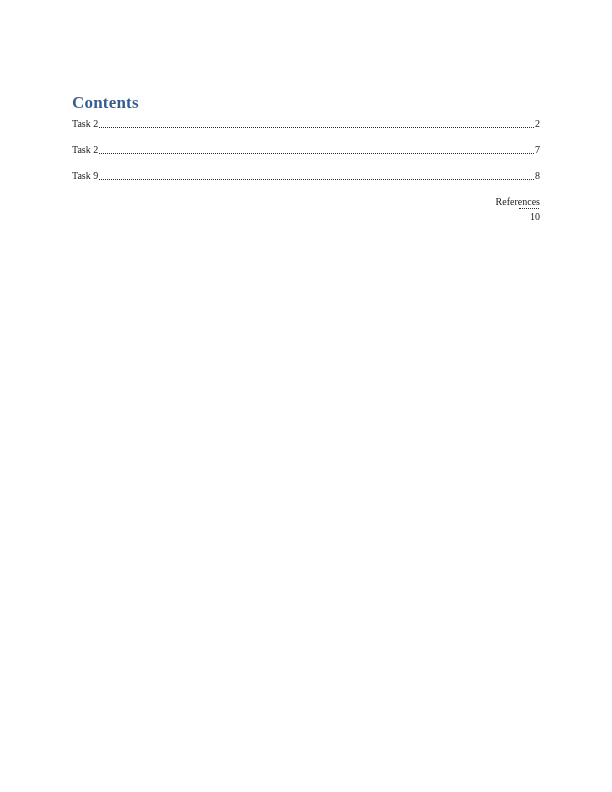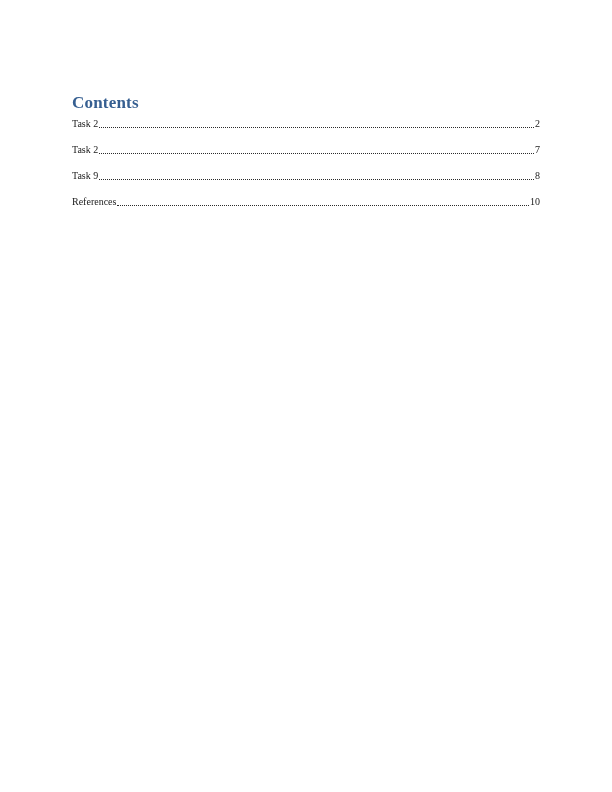--- a/index.html
+++ b/index.html
@@ -39,20 +39,21 @@
     align-items: flex-end;
     font-size: 10px;
     line-height: 12px;
     color: #1a1a1a;
     margin-bottom: 14px;
     cursor: pointer;
     text-decoration: none;
   }
   .toc-row:last-child {
     margin-bottom: 10px;
+    flex-direction: column;
   }
   .toc-label {
     white-space: nowrap;
   }
   .toc-leader {
     flex: 1;
     border-bottom: 1.6px dotted #2b2b2b;
     margin: 0 1px 2px 1px;
     min-width: 20px;
   }

